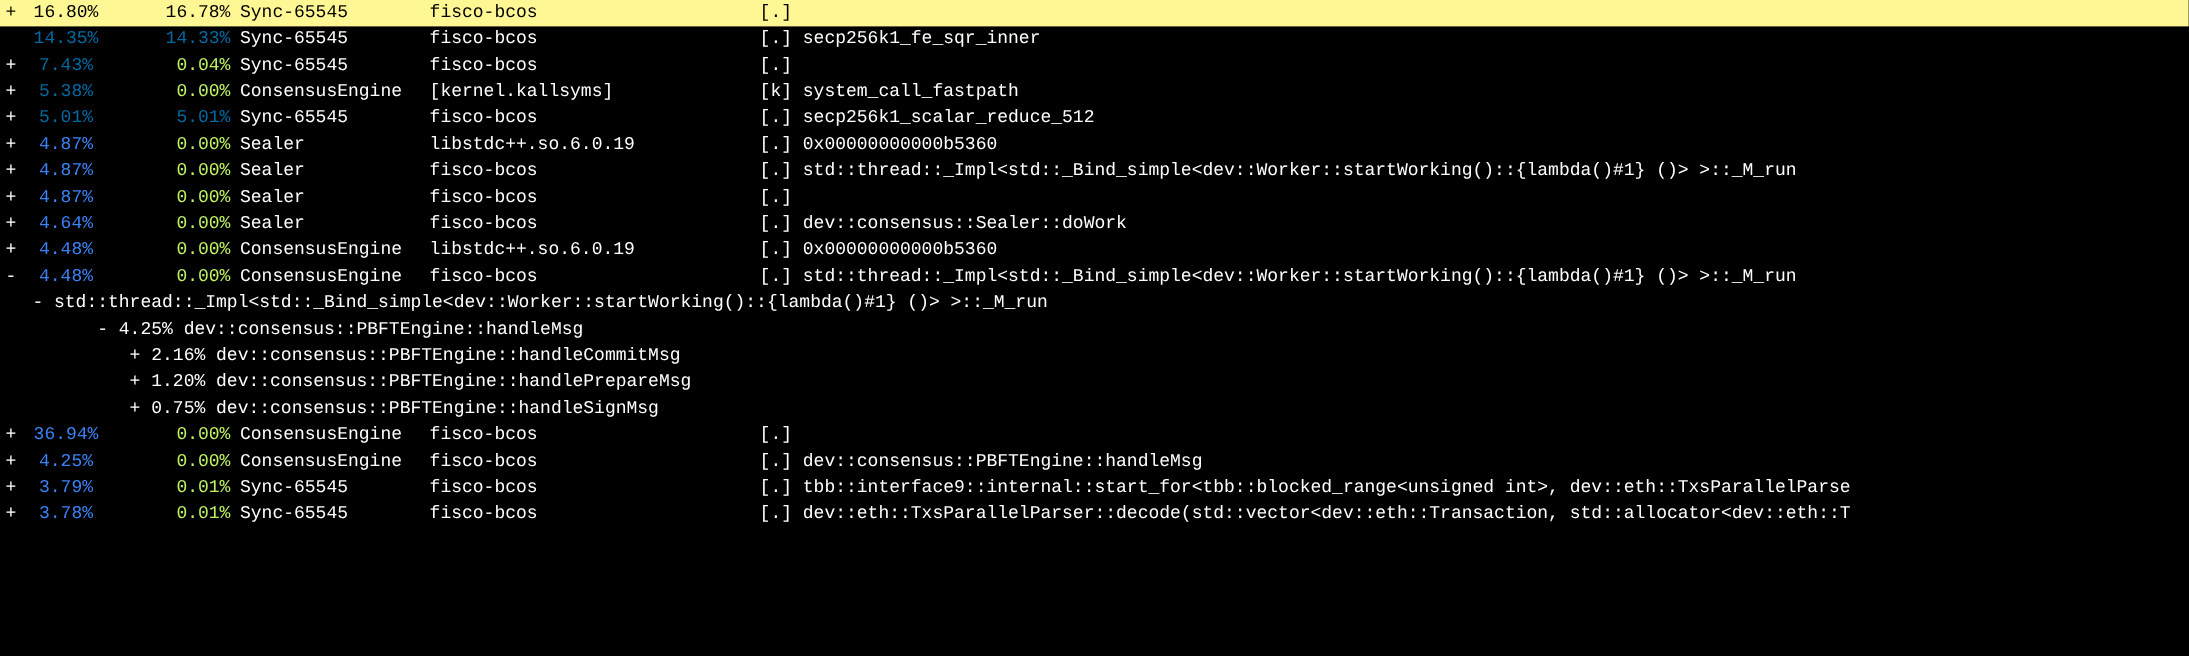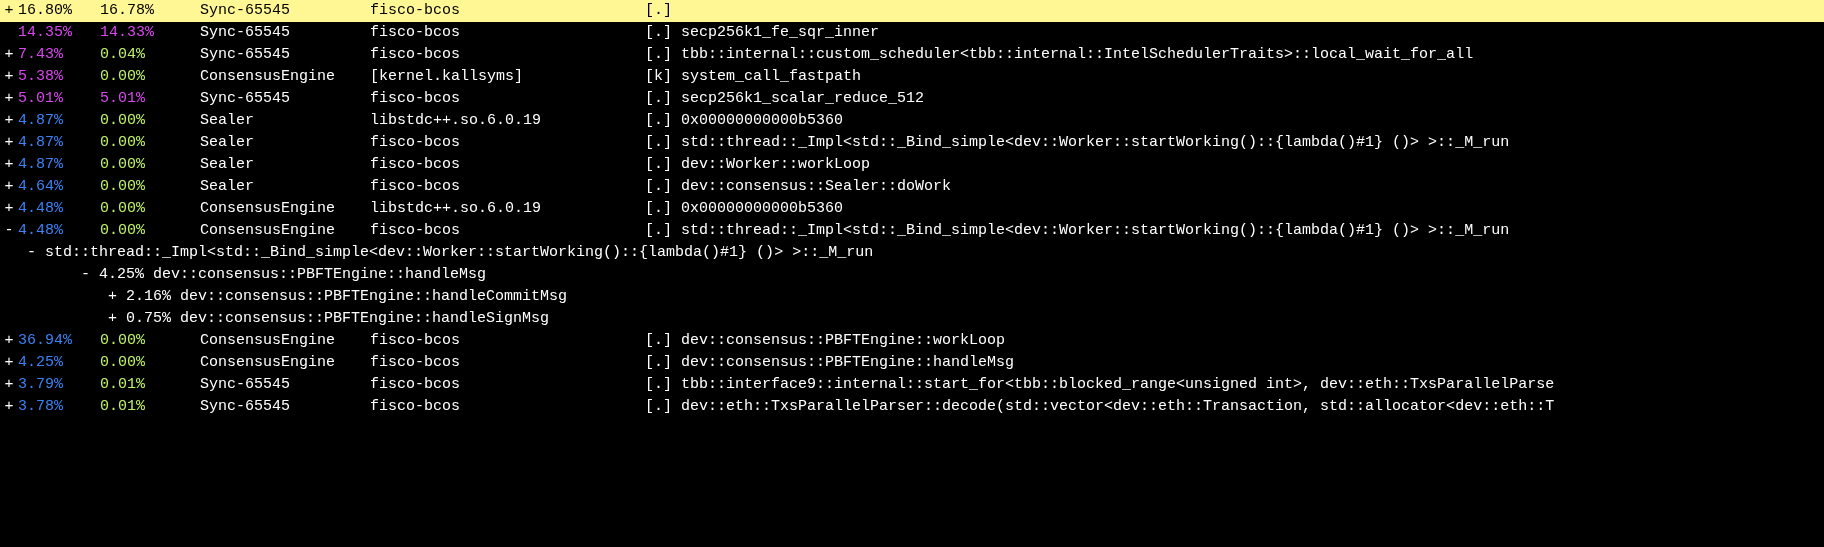--- a/index.html
+++ b/index.html
@@ -25,47 +25,46 @@
       background: #fff694;
       color: #000;
     }
     .expander {
       width: 18px;
       text-align: center;
       flex-shrink: 0;
     }
     .overhead {
       width: 82px;
-      text-align: left;
+      text-align: center;
       padding-right: 8px;
       flex-shrink: 0;
     }
     .self {
       width: 100px;
-      text-align: left;
+      text-align: right;
       padding-right: 8px;
       flex-shrink: 0;
     }
     .command {
       width: 158px;
       flex-shrink: 0;
     }
     .object {
       width: 275px;
       flex-shrink: 0;
-      margin-left: 12px;
     }
     .marker {
       width: 36px;
       flex-shrink: 0;
     }
     .symbol {
       flex: 1;
     }
-    .red { color: #d946ef; }
+    .red { color: #0369a1; }
     .green { color: #3b82f6; }
     .white { color: #bef264; }
     .row.highlighted .red,
     .row.highlighted .green,
     .row.highlighted .white { color: #000; }
     .tree-row {
       padding-left: 0;
       height: 22px;
       display: flex;
       align-items: center;
@@ -95,21 +94,20 @@
       <span class="marker">[.]</span>
       <span class="symbol">secp256k1_fe_sqr_inner</span>
     </div>
     <div class="row">
       <span class="expander">+</span>
       <span class="overhead red">7.43%</span>
       <span class="self white">0.04%</span>
       <span class="command">Sync-65545</span>
       <span class="object">fisco-bcos</span>
       <span class="marker">[.]</span>
-      <span class="symbol">tbb::internal::custom_scheduler&lt;tbb::internal::IntelSchedulerTraits&gt;::local_wait_for_all</span>
     </div>
     <div class="row">
       <span class="expander">+</span>
       <span class="overhead red">5.38%</span>
       <span class="self white">0.00%</span>
       <span class="command">ConsensusEngine</span>
       <span class="object">[kernel.kallsyms]</span>
       <span class="marker">[k]</span>
       <span class="symbol">system_call_fastpath</span>
     </div>
@@ -140,21 +138,20 @@
       <span class="marker">[.]</span>
       <span class="symbol">std::thread::_Impl&lt;std::_Bind_simple&lt;dev::Worker::startWorking()::{lambda()#1} ()&gt; &gt;::_M_run</span>
     </div>
     <div class="row">
       <span class="expander">+</span>
       <span class="overhead green">4.87%</span>
       <span class="self white">0.00%</span>
       <span class="command">Sealer</span>
       <span class="object">fisco-bcos</span>
       <span class="marker">[.]</span>
-      <span class="symbol">dev::Worker::workLoop</span>
     </div>
     <div class="row">
       <span class="expander">+</span>
       <span class="overhead green">4.64%</span>
       <span class="self white">0.00%</span>
       <span class="command">Sealer</span>
       <span class="object">fisco-bcos</span>
       <span class="marker">[.]</span>
       <span class="symbol">dev::consensus::Sealer::doWork</span>
     </div>
@@ -179,30 +176,32 @@
     <div class="tree-row">
       <span class="tree-content">   - std::thread::_Impl&lt;std::_Bind_simple&lt;dev::Worker::startWorking()::{lambda()#1} ()&gt; &gt;::_M_run</span>
     </div>
     <div class="tree-row">
       <span class="tree-content">         - 4.25% dev::consensus::PBFTEngine::handleMsg</span>
     </div>
     <div class="tree-row">
       <span class="tree-content">            + 2.16% dev::consensus::PBFTEngine::handleCommitMsg</span>
     </div>
     <div class="tree-row">
+      <span class="tree-content">            + 1.20% dev::consensus::PBFTEngine::handlePrepareMsg</span>
+    </div>
+    <div class="tree-row">
       <span class="tree-content">            + 0.75% dev::consensus::PBFTEngine::handleSignMsg</span>
     </div>
     <div class="row">
       <span class="expander">+</span>
       <span class="overhead green">36.94%</span>
       <span class="self white">0.00%</span>
       <span class="command">ConsensusEngine</span>
       <span class="object">fisco-bcos</span>
       <span class="marker">[.]</span>
-      <span class="symbol">dev::consensus::PBFTEngine::workLoop</span>
     </div>
     <div class="row">
       <span class="expander">+</span>
       <span class="overhead green">4.25%</span>
       <span class="self white">0.00%</span>
       <span class="command">ConsensusEngine</span>
       <span class="object">fisco-bcos</span>
       <span class="marker">[.]</span>
       <span class="symbol">dev::consensus::PBFTEngine::handleMsg</span>
     </div>

